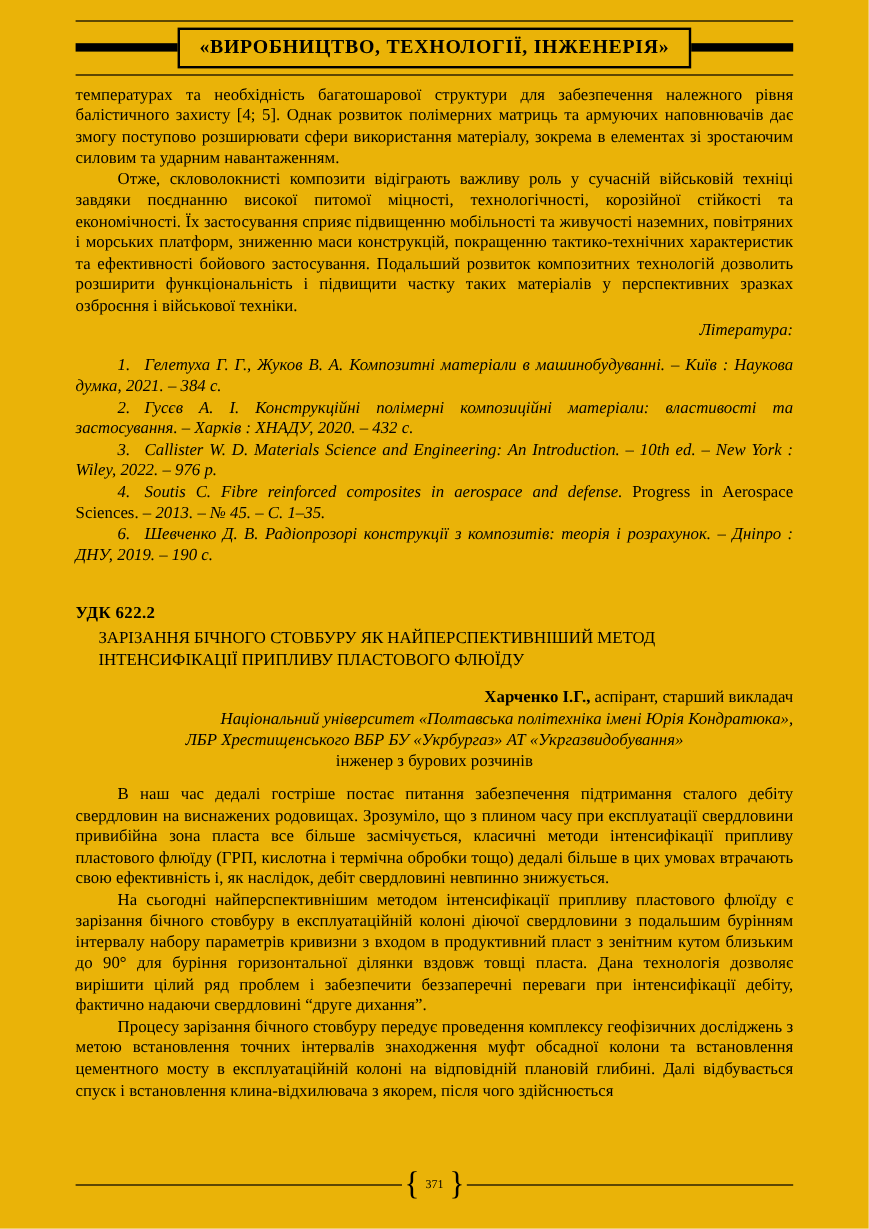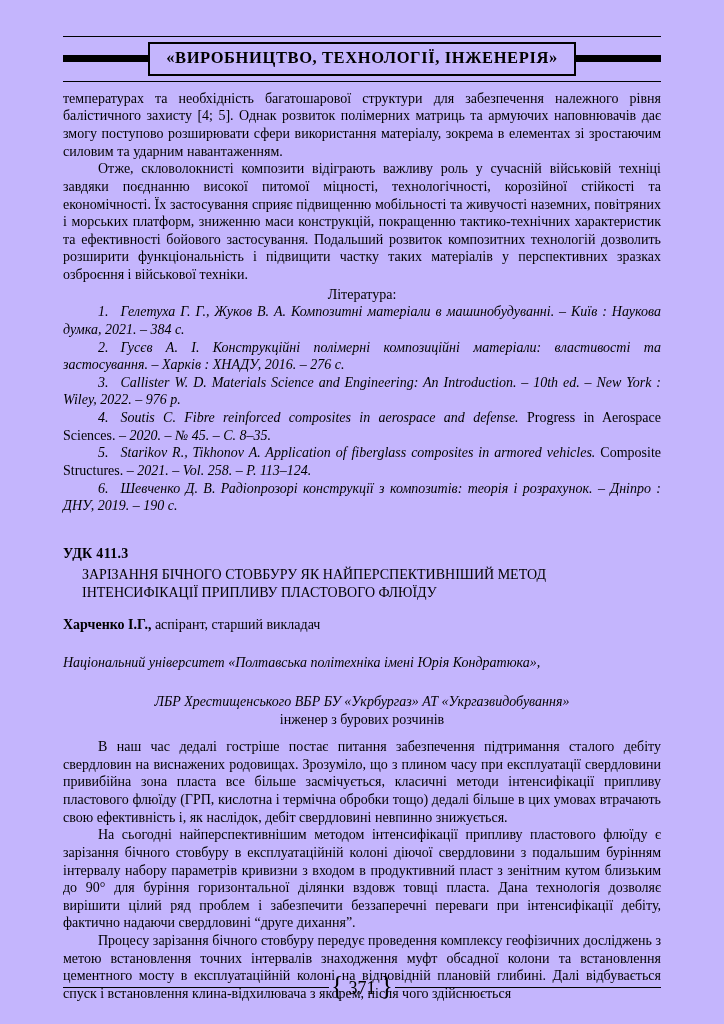--- a/index.html
+++ b/index.html
@@ -1,58 +1,58 @@
 <!DOCTYPE html>
 <html><head>
 <meta charset="utf-8">
 <style>
   * { box-sizing: border-box; }
   html, body { margin: 0; padding: 0; background: #ffffff; }
   .page {
-    width: 724px; height: 1024px; margin: 0 auto; background: #c4b5fd;
+    width: 724px; height: 1024px; margin: 0 auto; background: #eab308;
     font-family: "Liberation Serif", serif; font-size: 14px; line-height: 1.26;
-    color: #000; padding: 36px 63px 60px 63px; position: relative; overflow: hidden;
+    color: #000; padding: 17px 63px 60px 63px; position: relative; overflow: hidden;
   }
   
   .journal-header {
     border-top: 1px solid #000; border-bottom: 1px solid #000;
     padding: 5px 0; display: flex; align-items: center; margin-bottom: 8px;
   }
   .header-rule { flex: 1; height: 7px; background: #000; }
   .journal-title-box {
     border: 2px solid #000; padding: 4px 16px 5px; font-weight: bold;
     font-size: 16.5px; letter-spacing: 0.6px; white-space: nowrap;
   }
   
   p { margin: 0; text-align: justify; text-indent: 35px; }
   p.noindent { text-indent: 0; }
-  .lit-title { text-align: center; text-indent: 0; margin: 2px 0 0; }
+  .lit-title { text-align: right; font-style: italic; text-indent: 0; margin: 2px 0 12px; }
   .ref { font-style: italic; }
   .ref-num { margin-right: 12px; }
   .upright { font-style: normal; }
   
   .article2 { margin-top: 30px; }
   .udc { font-weight: bold; text-indent: 0; text-align: left; margin-bottom: 4px; letter-spacing: 0.3px; }
   .article-title { text-align: left; text-indent: 0; max-width: 560px; margin: 0 auto 14px; }
   .authors p { text-indent: 0; }
-  .ar { }
+  .ar { text-align: right; }
   .ac { text-align: center; }
-  .i { font-style: italic; margin-top: 21px; }
+  .i { font-style: italic; }
   .b { font-weight: bold; }
   .email-line { text-align: right; padding-right: 92px; }
   .email-line a { color: #0563C1; text-decoration: underline; font-style: italic; cursor: pointer; }
   .article-body { margin-top: 10px; }
   
   .page-footer {
     position: absolute; left: 63px; right: 63px; bottom: 24px;
     display: flex; align-items: center;
   }
   .fline { flex: 1; height: 1px; background: #000; }
   .fbrace { font-size: 26px; line-height: 1; padding: 0 2px; transform: scaleY(1.05); font-weight: normal; }
-  .fnum { font-size: 18px; padding: 0 3px; position: relative; top: 1px; }
+  .fnum { font-size: 10px; padding: 0 3px; position: relative; top: 1px; }
 </style>
 </head>
 <body>
 
 <div class="page">
 
   <div class="journal-header">
     <div class="header-rule"></div>
     <div class="journal-title-box">
       <span>«ВИРОБНИЦТВО, ТЕХНОЛОГІЇ, ІНЖЕНЕРІЯ»</span>
@@ -61,30 +61,29 @@
   </div>
 
   <div>
     <p class="noindent">температурах та необхідність багатошарової структури для забезпечення належного рівня балістичного захисту [4; 5]. Однак розвиток полімерних матриць та армуючих наповнювачів дає змогу поступово розширювати сфери використання матеріалу, зокрема в елементах зі зростаючим силовим та ударним навантаженням.</p>
     <p>Отже, скловолокнисті композити відіграють важливу роль у сучасній військовій техніці завдяки поєднанню високої питомої міцності, технологічності, корозійної стійкості та економічності. Їх застосування сприяє підвищенню мобільності та живучості наземних, повітряних і морських платформ, зниженню маси конструкцій, покращенню тактико-технічних характеристик та ефективності бойового застосування. Подальший розвиток композитних технологій дозволить розширити функціональність і підвищити частку таких матеріалів у перспективних зразках озброєння і військової техніки.</p>
 
     <p class="lit-title">Література:</p>
 
     <div>
       <p class="ref"><span class="ref-num">1.</span><span>Гелетуха Г. Г., Жуков В. А. Композитні матеріали в машинобудуванні. – Київ : Наукова думка, 2021. – 384 с.</span><span class="upright"></span><span></span></p>
-      <p class="ref"><span class="ref-num">2.</span><span>Гусєв А. І. Конструкційні полімерні композиційні матеріали: властивості та застосування. – Харків : ХНАДУ, 2016. – 276 с.</span><span class="upright"></span><span></span></p>
+      <p class="ref"><span class="ref-num">2.</span><span>Гусєв А. І. Конструкційні полімерні композиційні матеріали: властивості та застосування. – Харків : ХНАДУ, 2020. – 432 с.</span><span class="upright"></span><span></span></p>
       <p class="ref"><span class="ref-num">3.</span><span>Callister W. D. Materials Science and Engineering: An Introduction. – 10th ed. – New York : Wiley, 2022. – 976 p.</span><span class="upright"></span><span></span></p>
-      <p class="ref"><span class="ref-num">4.</span><span>Soutis C. Fibre reinforced composites in aerospace and defense. </span><span class="upright">Progress in Aerospace Sciences.</span><span> – 2020. – № 45. – С. 8–35.</span></p>
-      <p class="ref"><span class="ref-num">5.</span><span>Starikov R., Tikhonov A. Application of fiberglass composites in armored vehicles. </span><span class="upright">Composite Structures.</span><span> – 2021. – Vol. 258. – P. 113–124.</span></p>
+      <p class="ref"><span class="ref-num">4.</span><span>Soutis C. Fibre reinforced composites in aerospace and defense. </span><span class="upright">Progress in Aerospace Sciences.</span><span> – 2013. – № 45. – С. 1–35.</span></p>
       <p class="ref"><span class="ref-num">6.</span><span>Шевченко Д. В. Радіопрозорі конструкції з композитів: теорія і розрахунок. – Дніпро : ДНУ, 2019. – 190 с.</span><span class="upright"></span><span></span></p>
     </div>
   </div>
 
   <div class="article2">
-    <p class="udc">УДК  411.3</p>
+    <p class="udc">УДК  622.2</p>
     <p class="article-title">ЗАРІЗАННЯ БІЧНОГО СТОВБУРУ ЯК НАЙПЕРСПЕКТИВНІШИЙ МЕТОД ІНТЕНСИФІКАЦІЇ ПРИПЛИВУ ПЛАСТОВОГО ФЛЮЇДУ</p>
 
     <div class="authors">
       <p class="ar"><span class="b">Харченко І.Г.,</span><span> аспірант, старший викладач</span></p>
       <p class="ar i">Національний університет «Полтавська політехніка імені Юрія Кондратюка»,</p>
       <p class="ac i">ЛБР Хрестищенського ВБР БУ «Укрбургаз» АТ «Укргазвидобування»</p>
       <p class="ac">інженер з бурових розчинів</p>
     </div>
 
     <div class="article-body">

